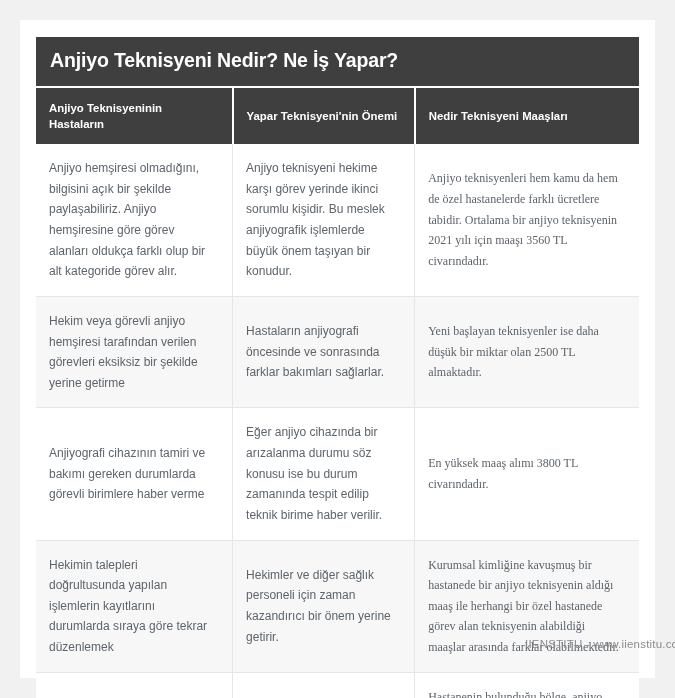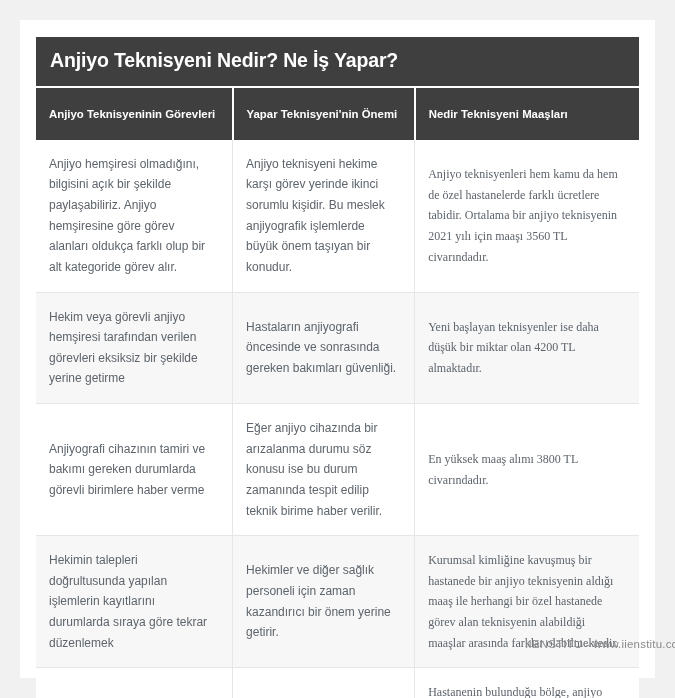--- a/index.html
+++ b/index.html
@@ -139,37 +139,37 @@
       </div>
 
       <table class="data-table">
         <colgroup>
           <col class="c1">
           <col class="c2">
           <col class="c3">
         </colgroup>
         <thead>
           <tr>
-            <th>Anjiyo Teknisyeninin Görevleri</th>
+            <th>Anjiyo Teknisyeninin Hastaların</th>
             <th>Yapar Teknisyeni'nin Önemi</th>
             <th>Nedir Teknisyeni Maaşları</th>
           </tr>
         </thead>
         <tbody>
 
           <tr class="plain">
             <td>Anjiyo hemşiresi olmadığını, bilgisini açık bir şekilde paylaşabiliriz. Anjiyo hemşiresine göre görev alanları oldukça farklı olup bir alt kategoride görev alır.</td>
             <td>Anjiyo teknisyeni hekime karşı görev yerinde ikinci sorumlu kişidir. Bu meslek anjiyografik işlemlerde büyük önem taşıyan bir konudur.</td>
             <td>Anjiyo teknisyenleri hem kamu da hem de özel hastanelerde farklı ücretlere tabidir. Ortalama bir anjiyo teknisyenin 2021 yılı için maaşı 3560 TL civarındadır.</td>
           </tr>
 
           <tr class="alt">
             <td>Hekim veya görevli anjiyo hemşiresi tarafından verilen görevleri eksiksiz bir şekilde yerine getirme</td>
-            <td>Hastaların anjiyografi öncesinde ve sonrasında gereken bakımları güvenliği.</td>
-            <td>Yeni başlayan teknisyenler ise daha düşük bir miktar olan 4200 TL almaktadır.</td>
+            <td>Hastaların anjiyografi öncesinde ve sonrasında farklar bakımları sağlarlar.</td>
+            <td>Yeni başlayan teknisyenler ise daha düşük bir miktar olan 2500 TL almaktadır.</td>
           </tr>
 
           <tr class="plain">
             <td>Anjiyografi cihazının tamiri ve bakımı gereken durumlarda görevli birimlere haber verme</td>
             <td>Eğer anjiyo cihazında bir arızalanma durumu söz konusu ise bu durum zamanında tespit edilip teknik birime haber verilir.</td>
             <td>En yüksek maaş alımı 3800 TL civarındadır.</td>
           </tr>
 
           <tr class="alt">
             <td>Hekimin talepleri doğrultusunda yapılan işlemlerin kayıtlarını durumlarda sıraya göre tekrar düzenlemek</td>

